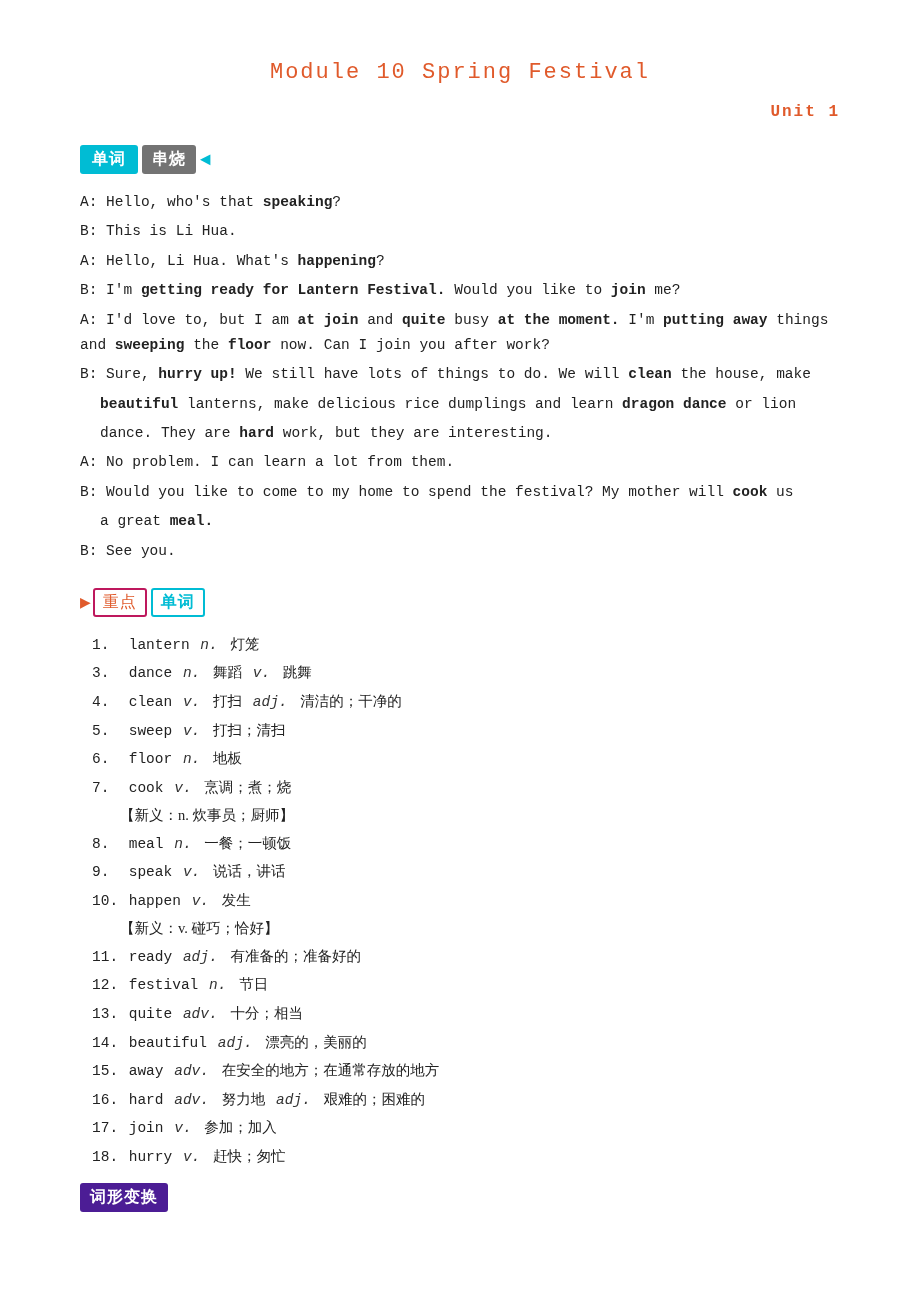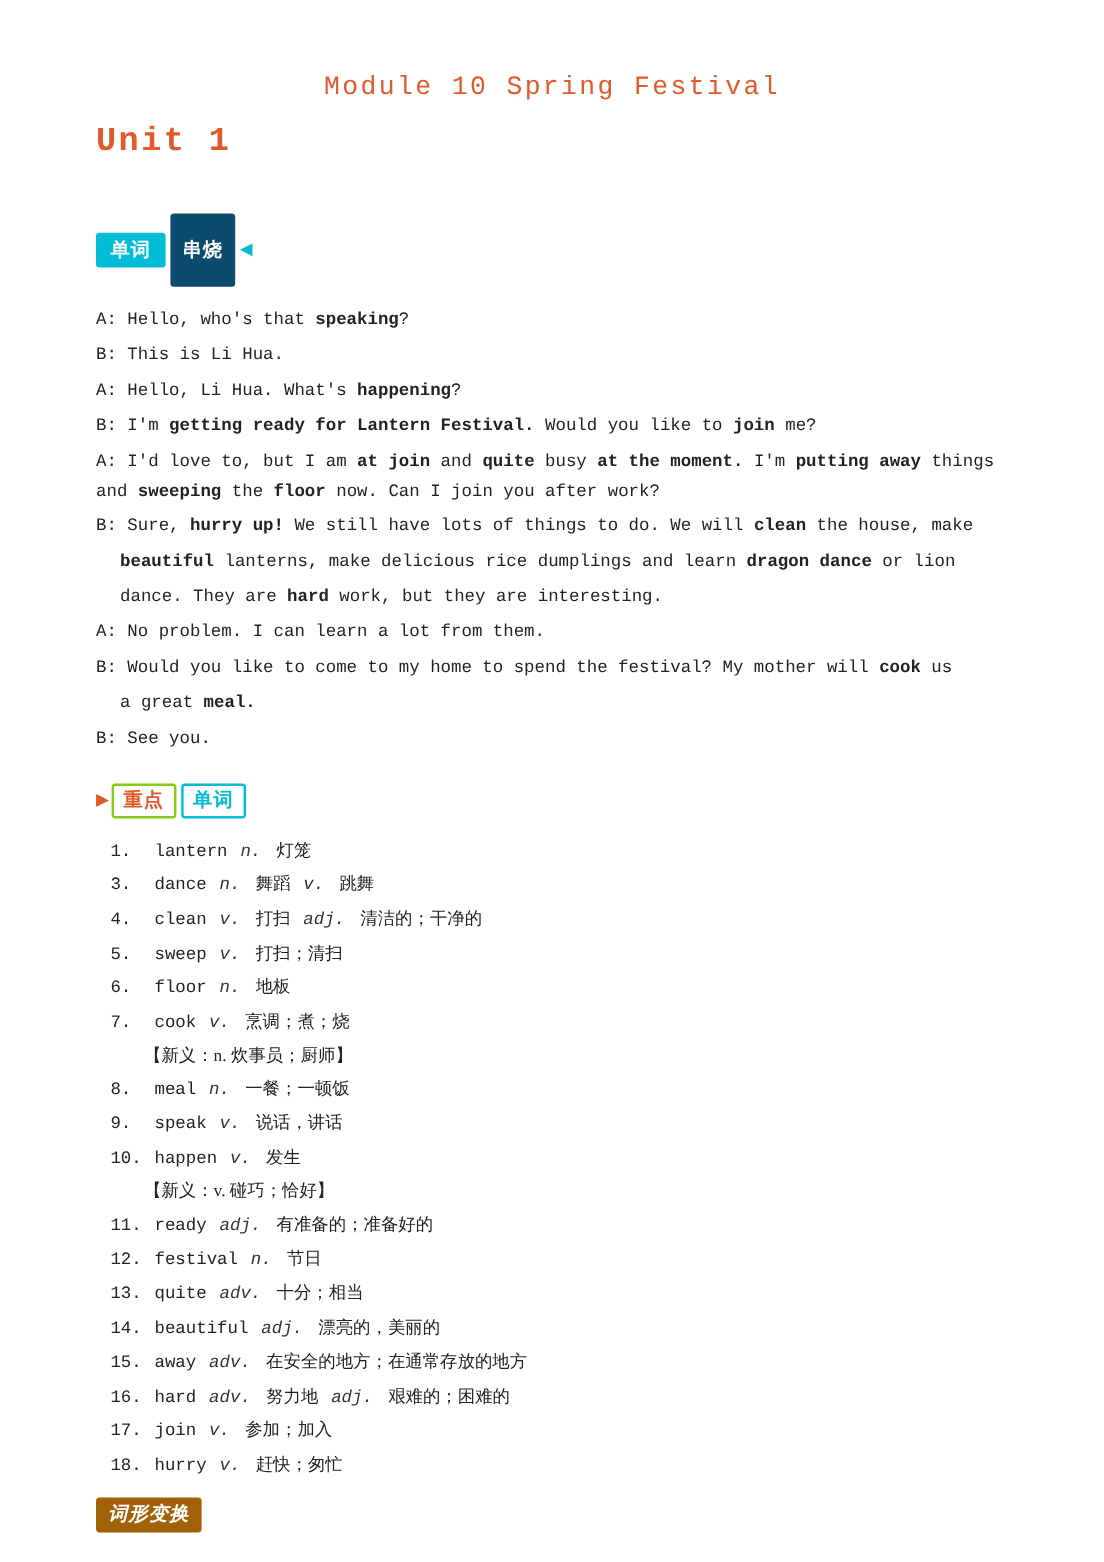--- a/index.html
+++ b/index.html
@@ -19,51 +19,51 @@
     .page-title {
       text-align: center;
       color: #e05a2b;
       font-family: 'Courier New', Courier, monospace;
       font-size: 22px;
       font-weight: normal;
       letter-spacing: 2px;
       margin-bottom: 18px;
     }
     .unit-title {
-      text-align: left;
+      text-align: right;
       color: #e05a2b;
       font-family: 'Courier New', Courier, monospace;
-      font-size: 28px;
+      font-size: 16px;
       font-weight: bold;
       letter-spacing: 2px;
-      margin-bottom: 44px;
+      margin-bottom: 24px;
     }
     
     .section-header-vocab {
       display: flex;
       align-items: center;
       margin-bottom: 16px;
       gap: 0;
     }
     .badge-cyan {
       background: #00bcd4;
       color: #fff;
       font-weight: bold;
       font-size: 16px;
       padding: 4px 12px;
       border-radius: 3px;
       font-family: 'SimHei', 'Microsoft YaHei', sans-serif;
       letter-spacing: 1px;
     }
     .badge-orange {
-      background: #0c4a6e;
+      background: #737373;
       color: #fff;
       font-weight: bold;
       font-size: 16px;
-      padding: 20px 10px;
+      padding: 4px 10px;
       border-radius: 3px;
       margin-left: 4px;
       font-family: 'SimHei', 'Microsoft YaHei', sans-serif;
       letter-spacing: 1px;
     }
     .triangle-icon {
       color: #00bcd4;
       font-size: 18px;
       margin-left: 4px;
     }
@@ -74,23 +74,23 @@
       margin-bottom: 14px;
       margin-top: 24px;
       gap: 0;
     }
     .arrow-icon {
       color: #e05a2b;
       font-size: 18px;
       margin-right: 2px;
     }
     .badge-red-outlined {
-      border: 2px solid #84cc16;
+      border: 2px solid #be185d;
       color: #e05a2b;
-      font-weight: bold;
+      font-weight: normal;
       font-size: 16px;
       padding: 2px 8px;
       border-radius: 3px;
       font-family: 'SimHei', 'Microsoft YaHei', sans-serif;
       letter-spacing: 1px;
     }
     .badge-cyan-outlined {
       border: 2px solid #00bcd4;
       color: #00bcd4;
       font-weight: bold;
@@ -152,29 +152,28 @@
       line-height: 1.9;
       display: block;
     }
     
     .section-header-morph {
       display: flex;
       align-items: center;
       margin-top: 8px;
     }
     .badge-cyan-morph {
-      background: #a16207;
+      background: #4c1d95;
       color: #fff;
       font-weight: bold;
       font-size: 16px;
       padding: 4px 10px;
       border-radius: 3px;
       font-family: 'SimHei', 'Microsoft YaHei', sans-serif;
       letter-spacing: 1px;
-      font-style: italic;
     }
     .indent {
       padding-left: 20px;
     }
   </style>
 </head>
 <body>
 
 <div class="page-title">Module 10  Spring Festival</div>
 

